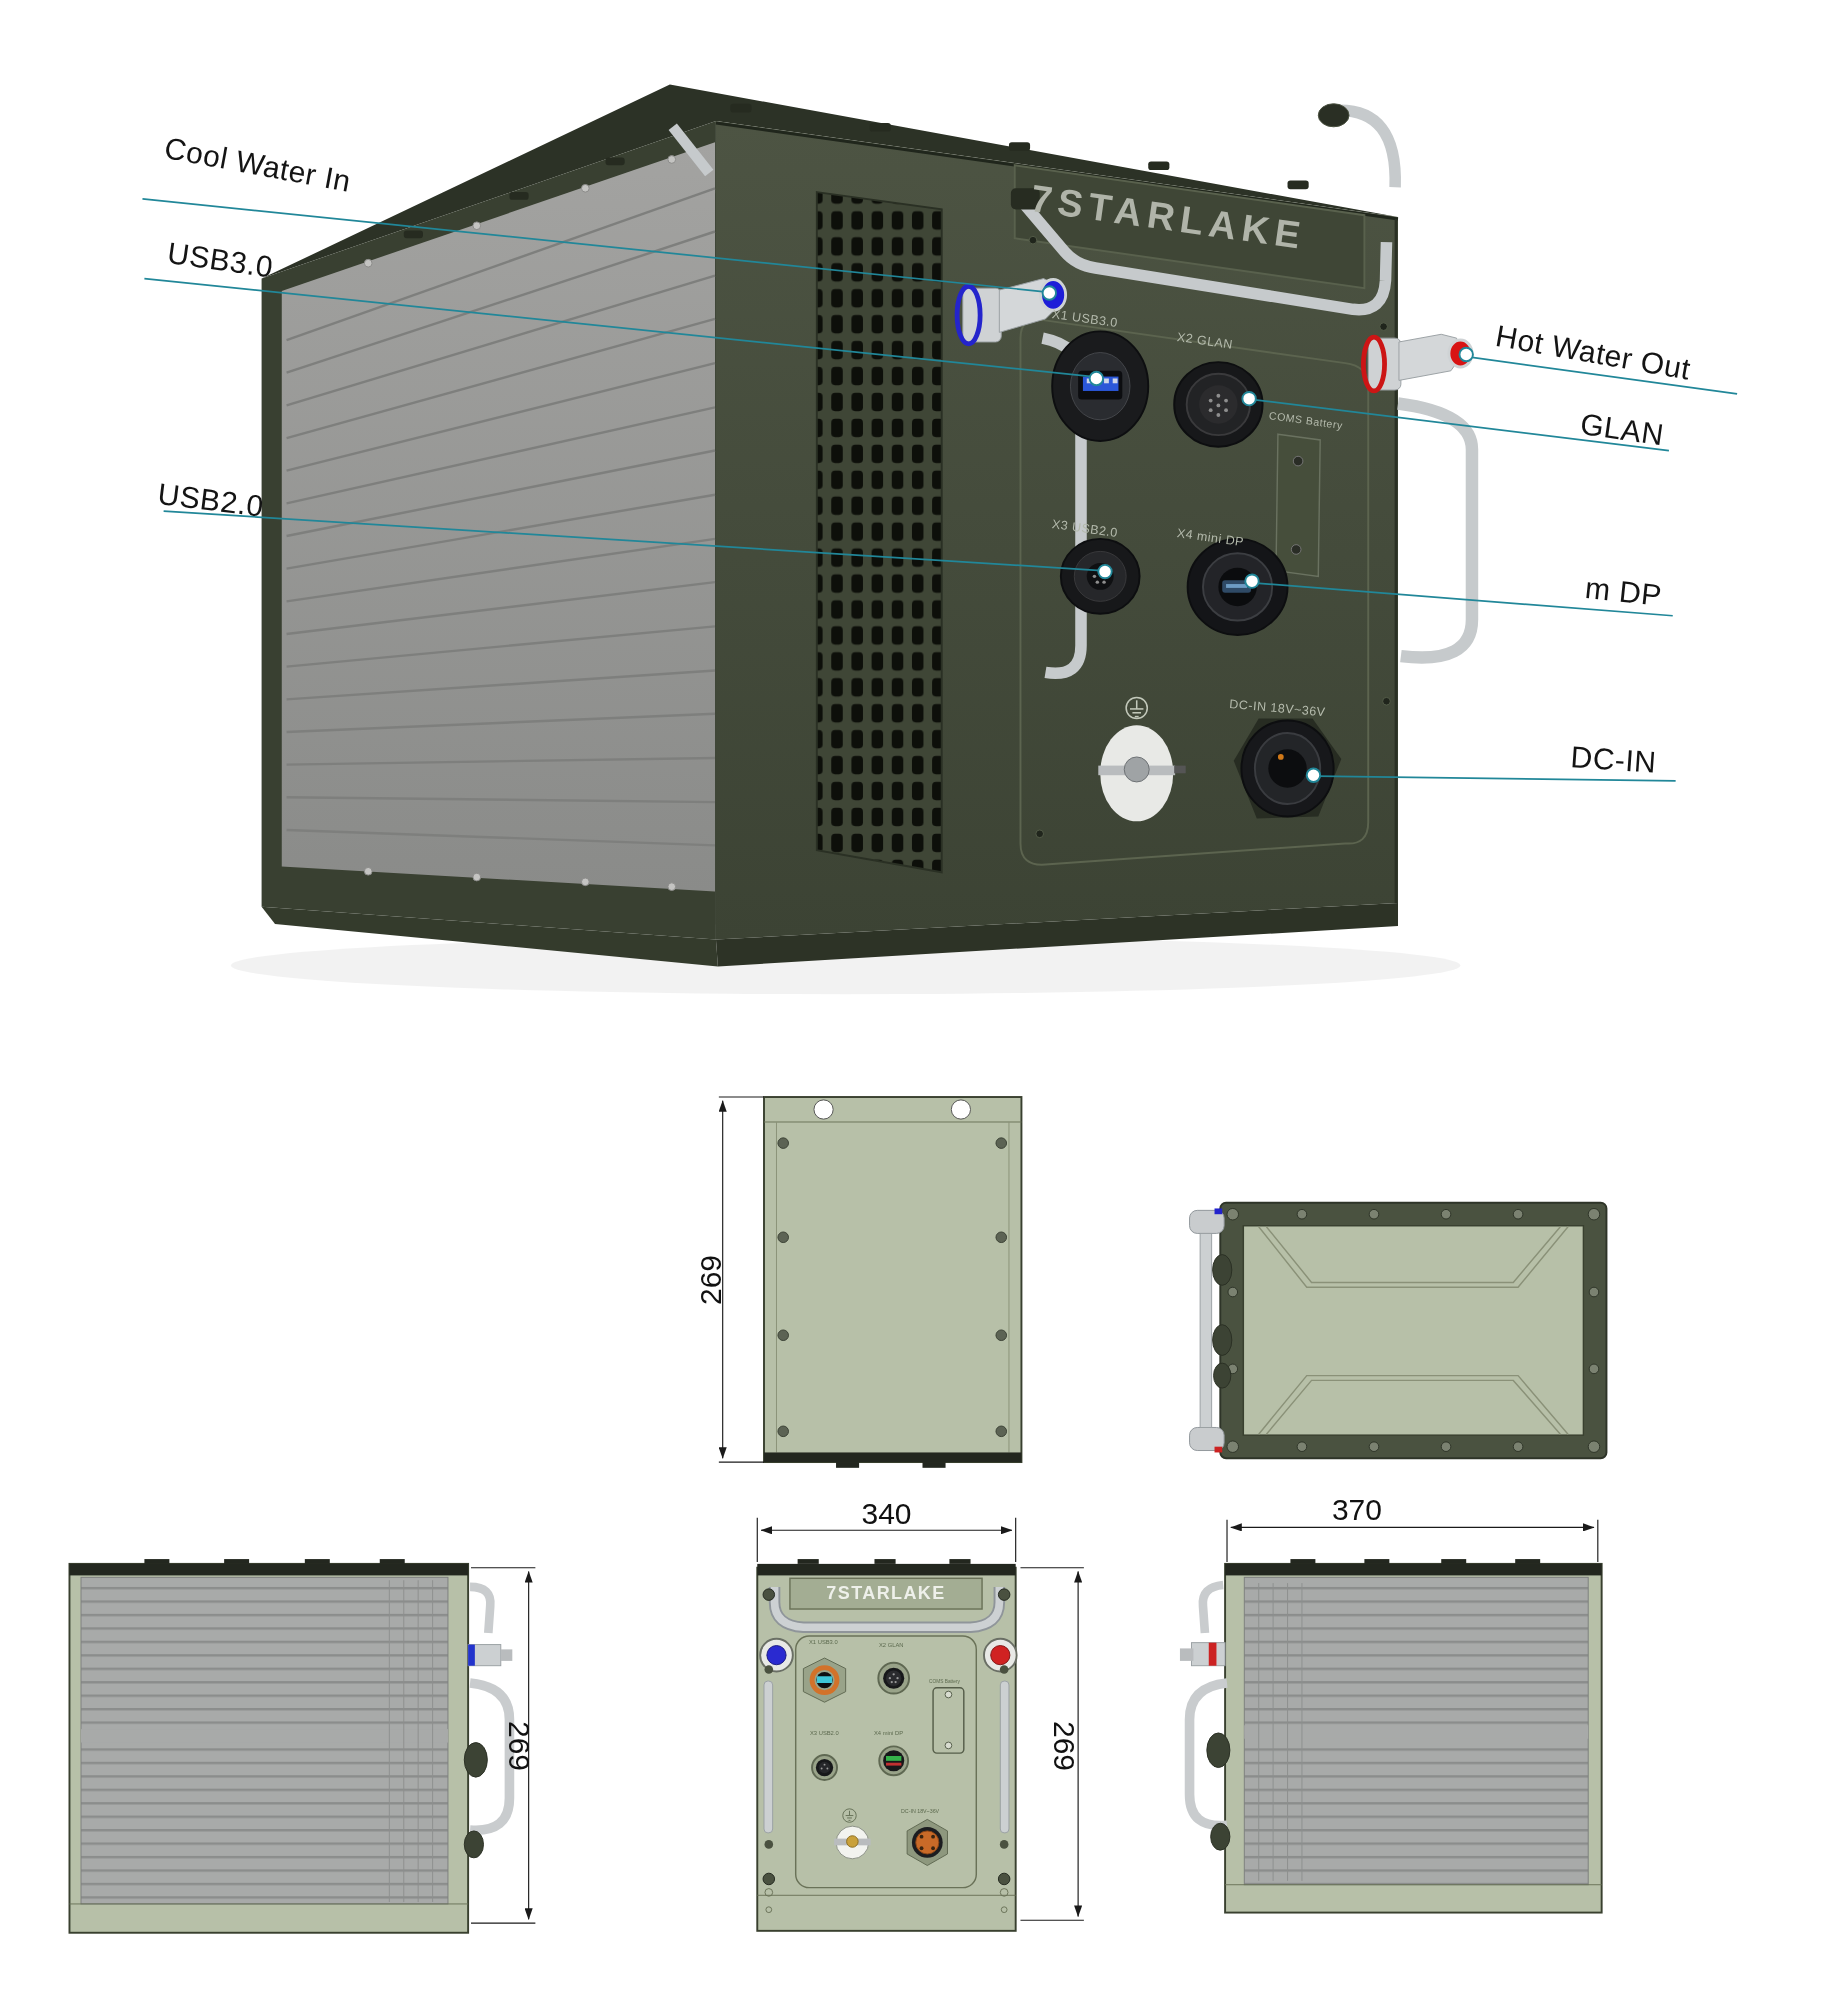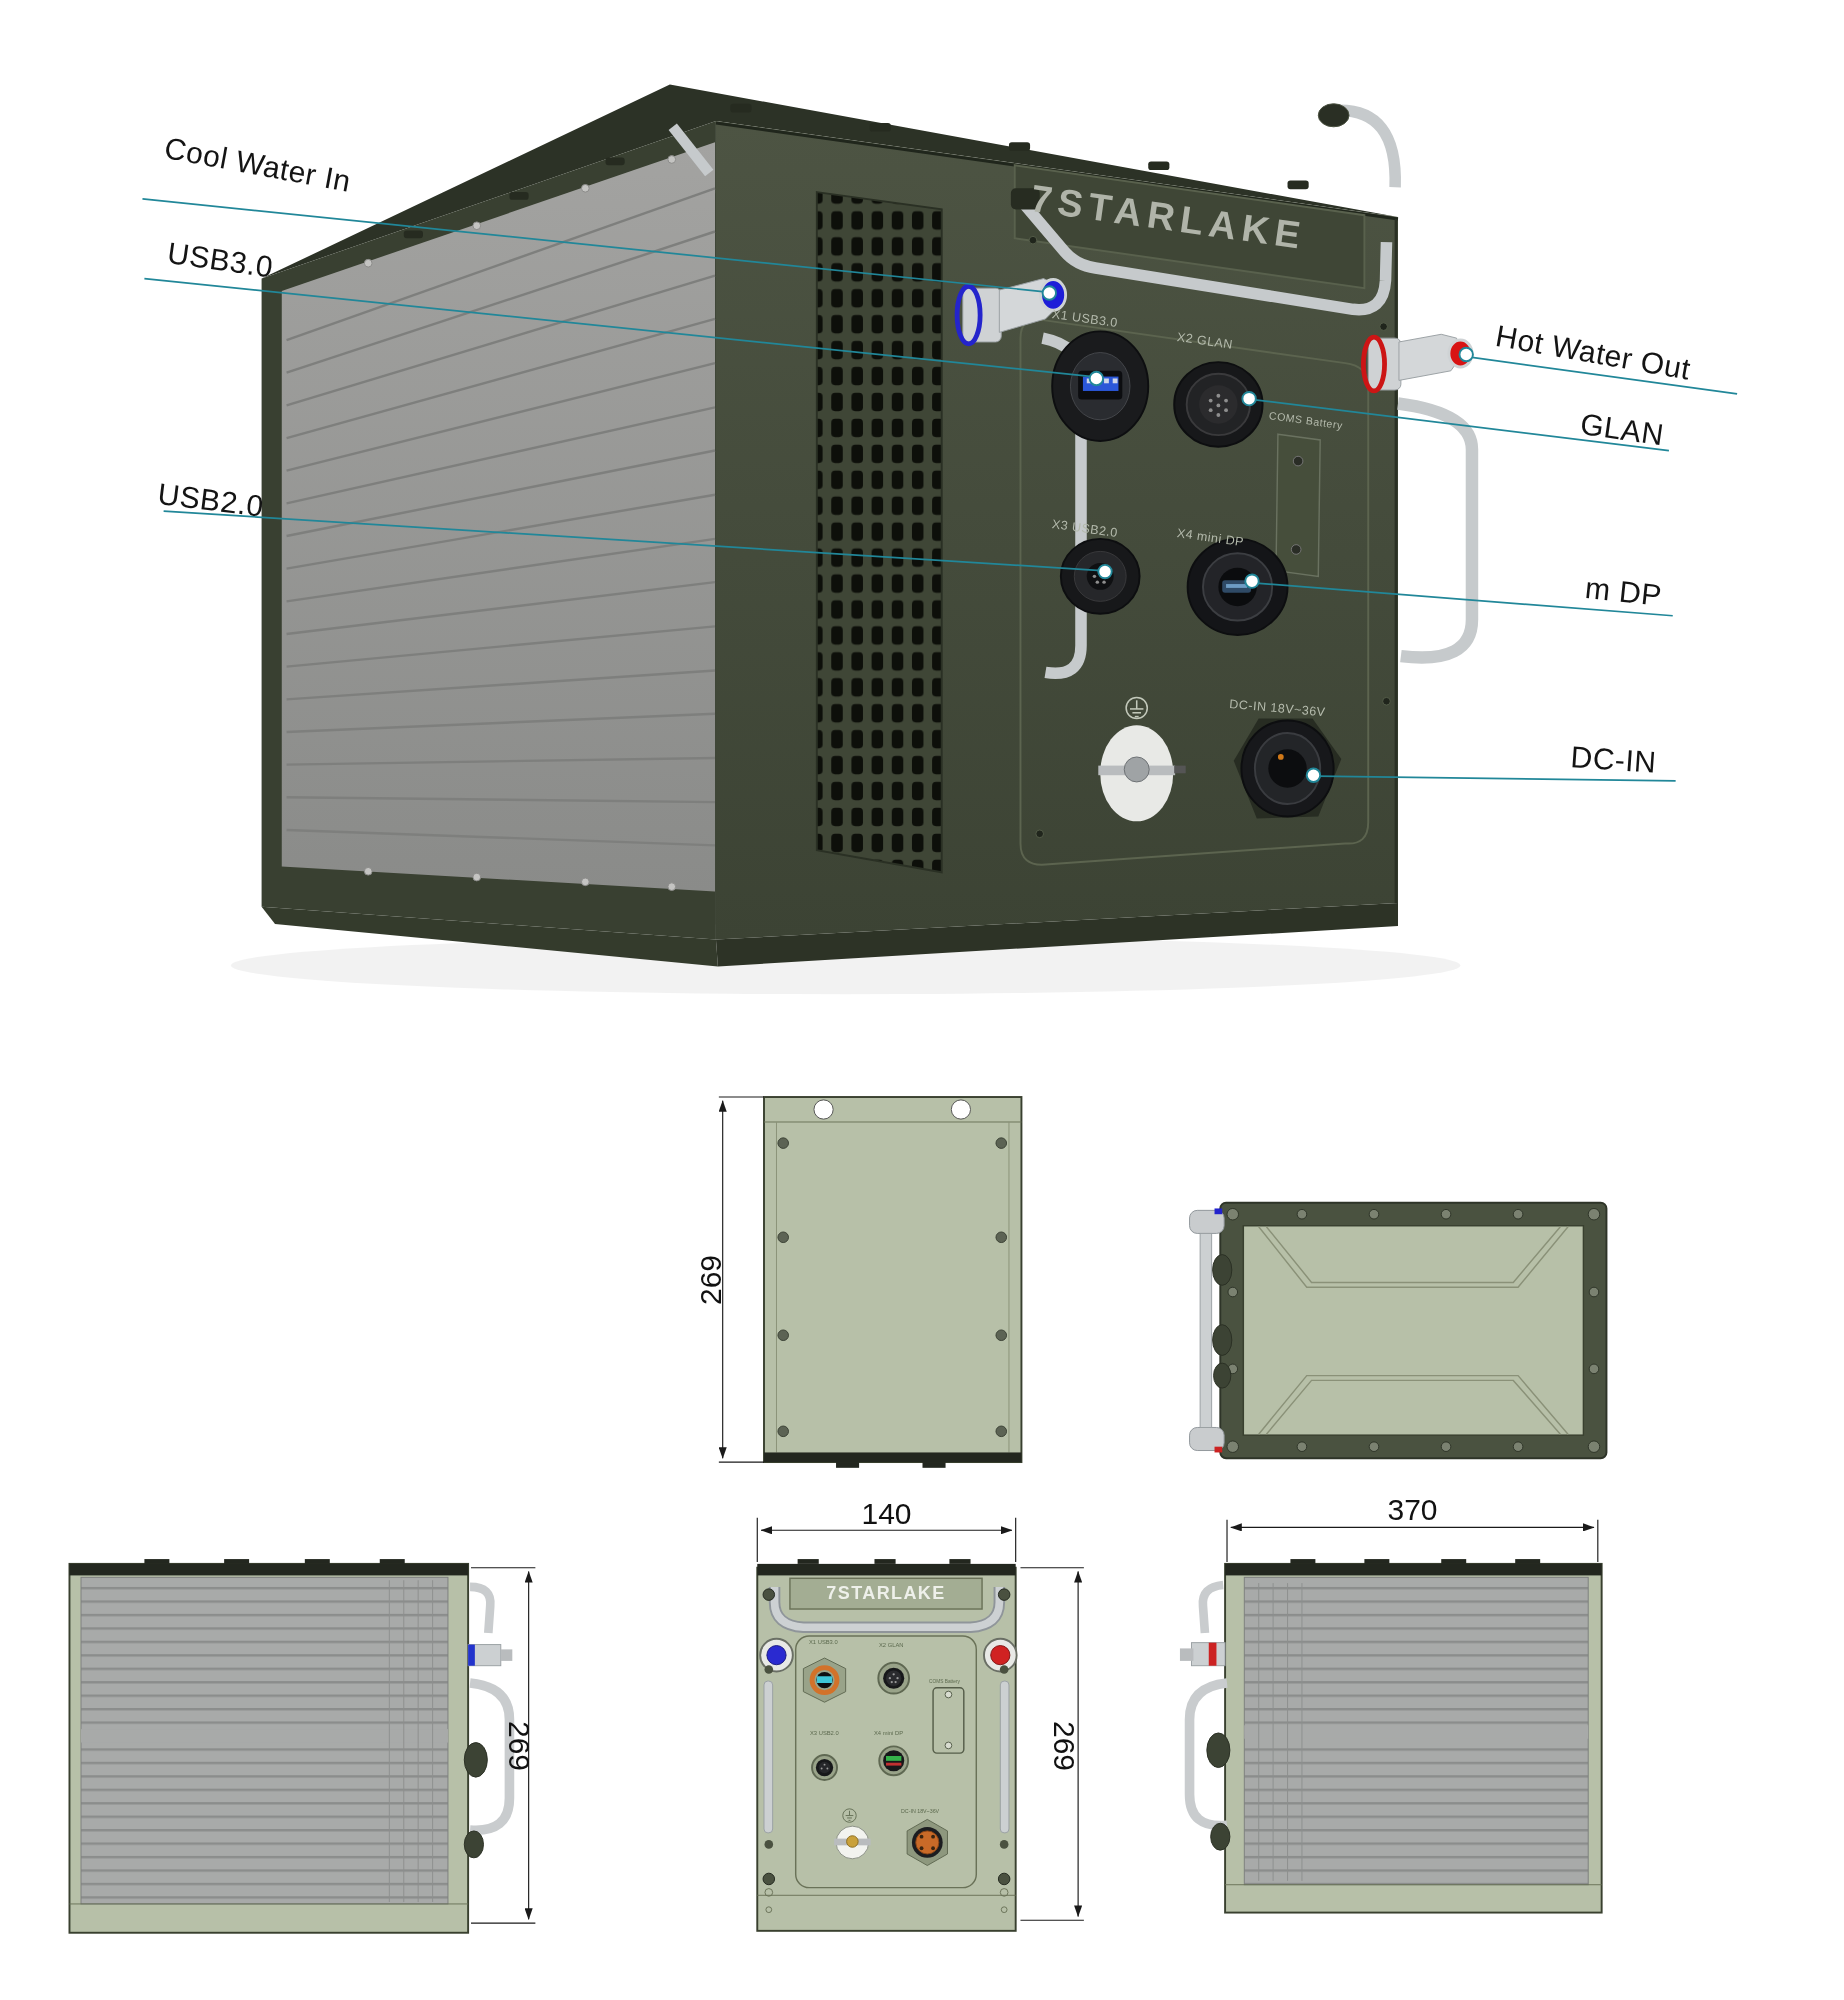--- a/index.html
+++ b/index.html
@@ -499,24 +499,24 @@
 <div class="txt logo3d" style="left:1034px;top:177px;">7STARLAKE</div>
 
 <div class="txt plbl" style="left:1053px;top:307px;transform:rotate(8deg);">X1 USB3.0</div>
 <div class="txt plbl" style="left:1178px;top:330px;transform:rotate(8deg);">X2 GLAN</div>
 <div class="txt plbl" style="left:1270px;top:409px;transform:rotate(8deg);font-size:10.6px;">COMS Battery</div>
 <div class="txt plbl" style="left:1053px;top:517px;transform:rotate(8deg);">X3 USB2.0</div>
 <div class="txt plbl" style="left:1178px;top:526px;transform:rotate(8deg);">X4 mini DP</div>
 <div class="txt plbl" style="left:1230px;top:697px;transform:rotate(5deg);">DC-IN 18V~36V</div>
 
 <div class="txt dim ctr rotL" style="left:677px;top:1263px;width:67px;">269</div>
-<div class="txt dim ctr" style="left:853px;top:1497px;width:67px;">140</div>
+<div class="txt dim ctr" style="left:853px;top:1497px;width:67px;">340</div>
 <div class="txt dim ctr rotR" style="left:1030px;top:1729px;width:67px;">269</div>
 <div class="txt dim ctr rotR" style="left:485px;top:1729px;width:67px;">269</div>
-<div class="txt dim ctr" style="left:1379px;top:1493px;width:67px;">370</div>
+<div class="txt dim ctr" style="left:1315px;top:1493px;width:67px;text-align:right;">370</div>
 
 <div class="txt flogo" style="left:790px;top:1583px;width:192px;">7STARLAKE</div>
 <div class="txt flbl" style="left:809px;top:1639px;">X1 USB3.0</div>
 <div class="txt flbl" style="left:879px;top:1642px;">X2 GLAN</div>
 <div class="txt flbl" style="left:929px;top:1679px;font-size:4.8px;">COMS Battery</div>
 <div class="txt flbl" style="left:810px;top:1730px;">X3 USB2.0</div>
 <div class="txt flbl" style="left:874px;top:1730px;">X4 mini DP</div>
 <div class="txt flbl" style="left:901px;top:1808px;font-size:5.3px;">DC-IN 18V~36V</div>
 
 </div>

